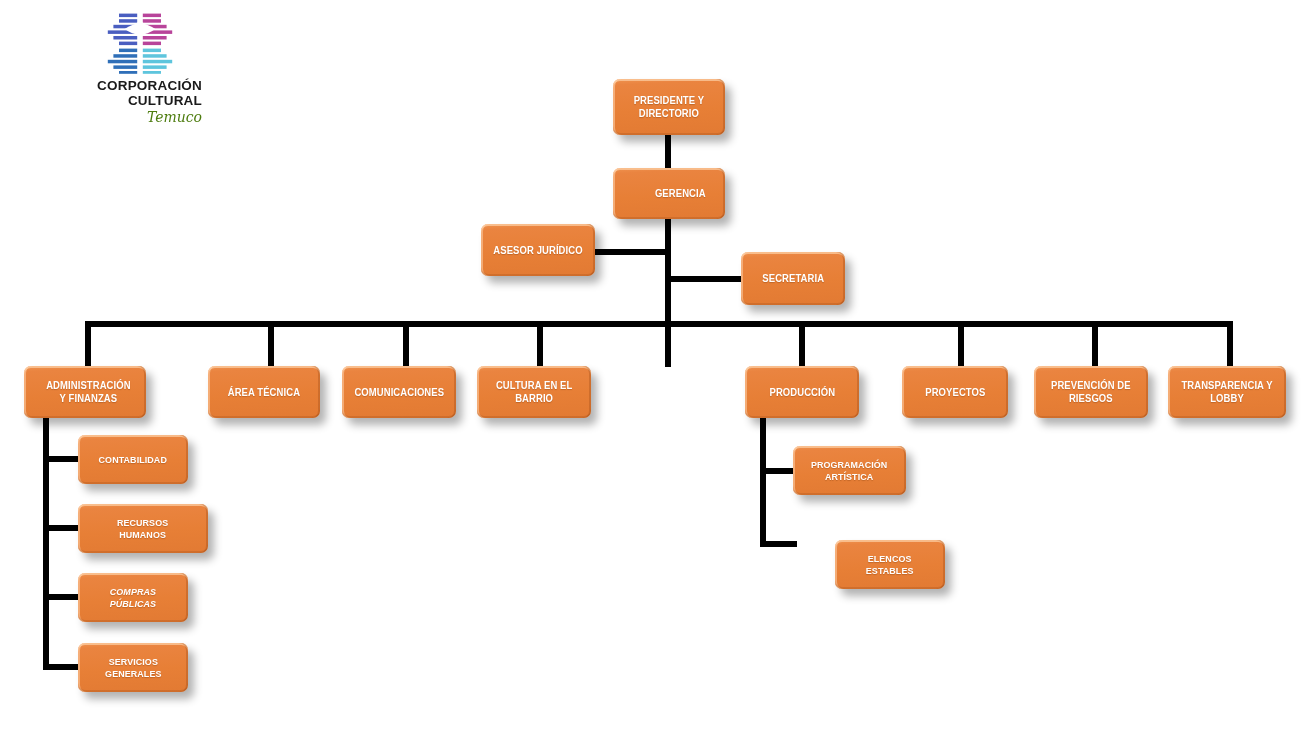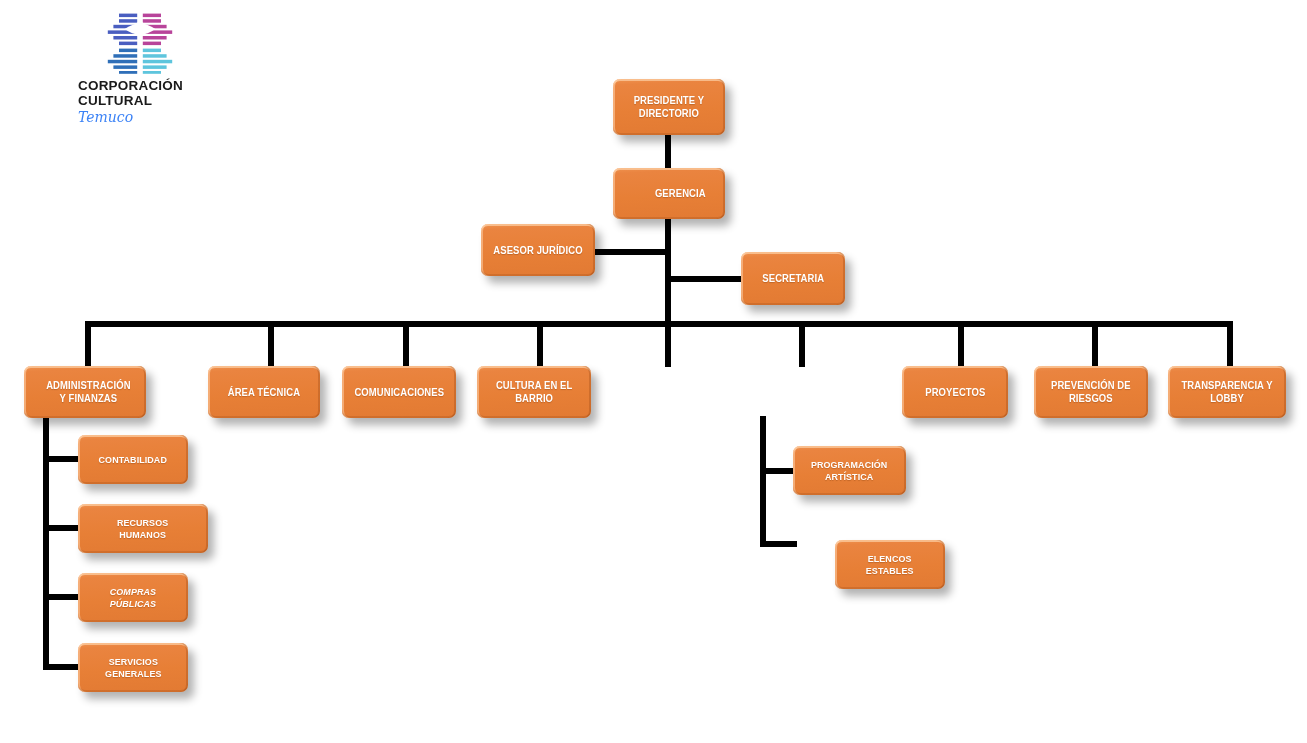--- a/index.html
+++ b/index.html
@@ -18,41 +18,41 @@
     background: #ffffff;
     overflow: hidden;
   }
 
   
   .logo-block {
     position: absolute;
     left: 78px;
     top: 6px;
     width: 124px;
-    text-align: left;
+    text-align: right;
   }
   .logo-mark {
     width: 70px;
     height: 62px;
     margin: 6px auto 4px auto;
     display: block;
   }
   .logo-line1, .logo-line2 {
     font-family: "Liberation Sans", sans-serif;
     font-weight: bold;
     font-size: 13.5px;
     letter-spacing: 0.2px;
     color: #1a1a1a;
     line-height: 15px;
   }
   .logo-script {
     font-family: "DejaVu Serif", serif;
     font-style: italic;
     font-size: 14px;
-    color: #3b82f6;
+    color: #4d7c0f;
     line-height: 17px;
     margin-top: 1px;
   }
 
   
   .ln {
     position: absolute;
     background: #000000;
     z-index: 1;
   }
@@ -195,20 +195,23 @@
   <div class="node" style="left:342px; top:366px; width:114px; height:52px;">
     <span>COMUNICACIONES</span>
   </div>
 
   <div class="node" style="left:477px; top:366px; width:114px; height:52px;">
     <span>CULTURA EN EL
 BARRIO</span>
   </div>
 
 
+  <div class="node" style="left:745px; top:366px; width:114px; height:52px;">
+    <span>PRODUCCIÓN</span>
+  </div>
 
   <div class="node" style="left:902px; top:366px; width:106px; height:52px;">
     <span>PROYECTOS</span>
   </div>
 
   <div class="node" style="left:1034px; top:366px; width:114px; height:52px;">
     <span>PREVENCIÓN DE
 RIESGOS</span>
   </div>
 

